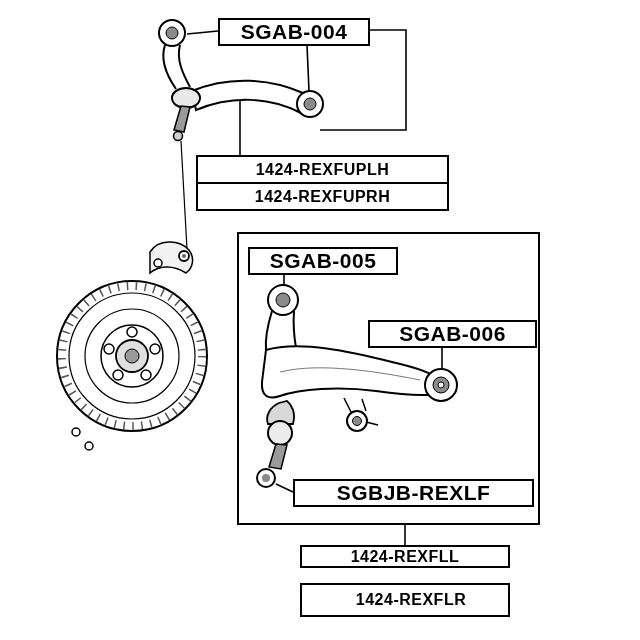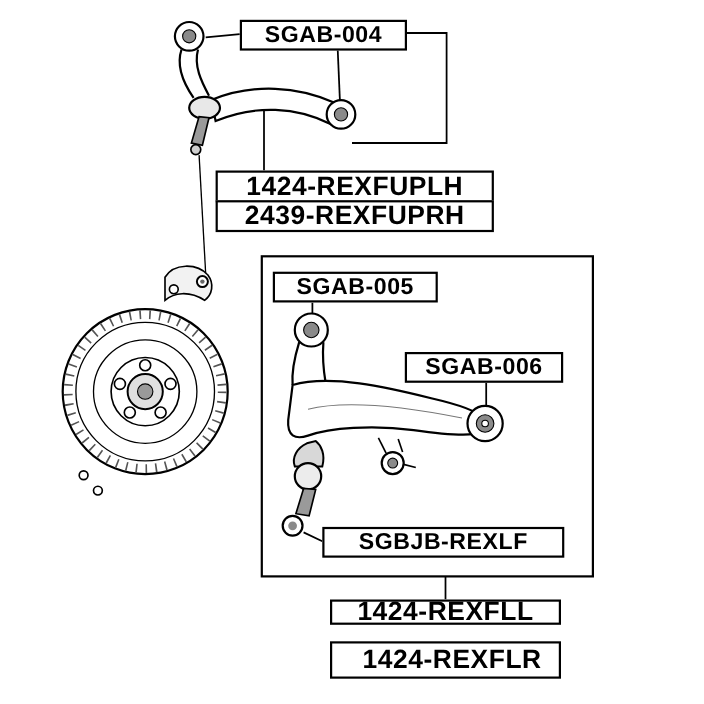--- a/index.html
+++ b/index.html
@@ -29,21 +29,21 @@
     color: #000000;
     font-weight: bold;
     display: flex;
     align-items: center;
     justify-content: center;
     white-space: nowrap;
     z-index: 3;
     letter-spacing: 0.5px;
   }
   .fs-small { font-size: 21px; }
-  .fs-big   { font-size: 24px; }
+  .fs-big   { font-size: 16px; }
   .group-box {
     position: absolute;
     box-sizing: border-box;
     border: 2px solid #000000;
     background: transparent;
     z-index: 2;
   }
 </style>
 </head>
 <body>
@@ -120,26 +120,26 @@
       <circle cx="266" cy="478" r="4" fill="#8a8a8a" stroke="none"></circle>
     </g>
   </svg>
 
   <div class="group-box" style="left:237px; top:232px; width:303px; height:293px;"></div>
 
   <div class="label-box fs-small" style="left:218px; top:18px; width:152px; height:28px;">SGAB-004</div>
 
   <div class="label-box fs-big" style="left:196px; top:155px; width:253px; height:29px;">1424-REXFUPLH</div>
 
-  <div class="label-box fs-big" style="left:196px; top:182px; width:253px; height:29px;">2439-REXFUPRH</div>
+  <div class="label-box fs-big" style="left:196px; top:182px; width:253px; height:29px;">1424-REXFUPRH</div>
 
   <div class="label-box fs-small" style="left:248px; top:247px; width:150px; height:28px;">SGAB-005</div>
 
-  <div class="label-box fs-small" style="left:368px; top:320px; width:144px; height:28px;">SGAB-006</div>
+  <div class="label-box fs-small" style="left:368px; top:320px; width:169px; height:28px;">SGAB-006</div>
 
 
-  <div class="label-box fs-small" style="left:293px; top:479px; width:220px; height:28px;">SGBJB-REXLF</div>
+  <div class="label-box fs-small" style="left:293px; top:479px; width:241px; height:28px;">SGBJB-REXLF</div>
 
   <div class="label-box fs-big" style="left:300px; top:545px; width:210px; height:23px;">1424-REXFLL</div>
 
   <div class="label-box fs-big" style="left:300px; top:583px; width:210px; height:34px;padding-left:12px;">1424-REXFLR</div>
 
 </div>
 
 </body></html>

